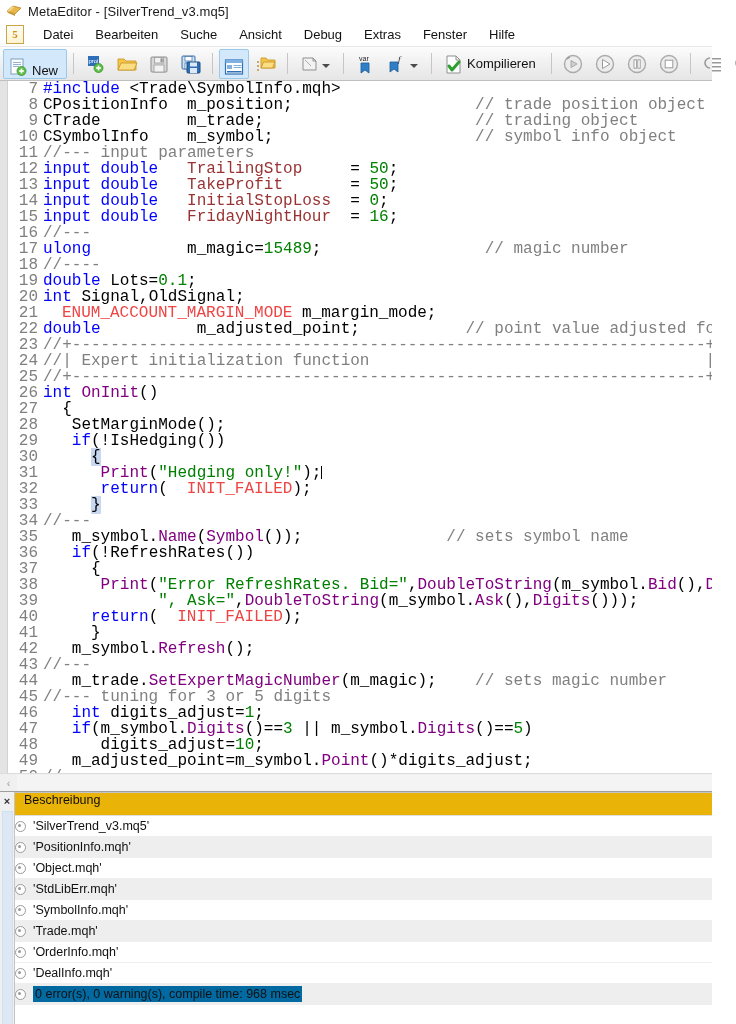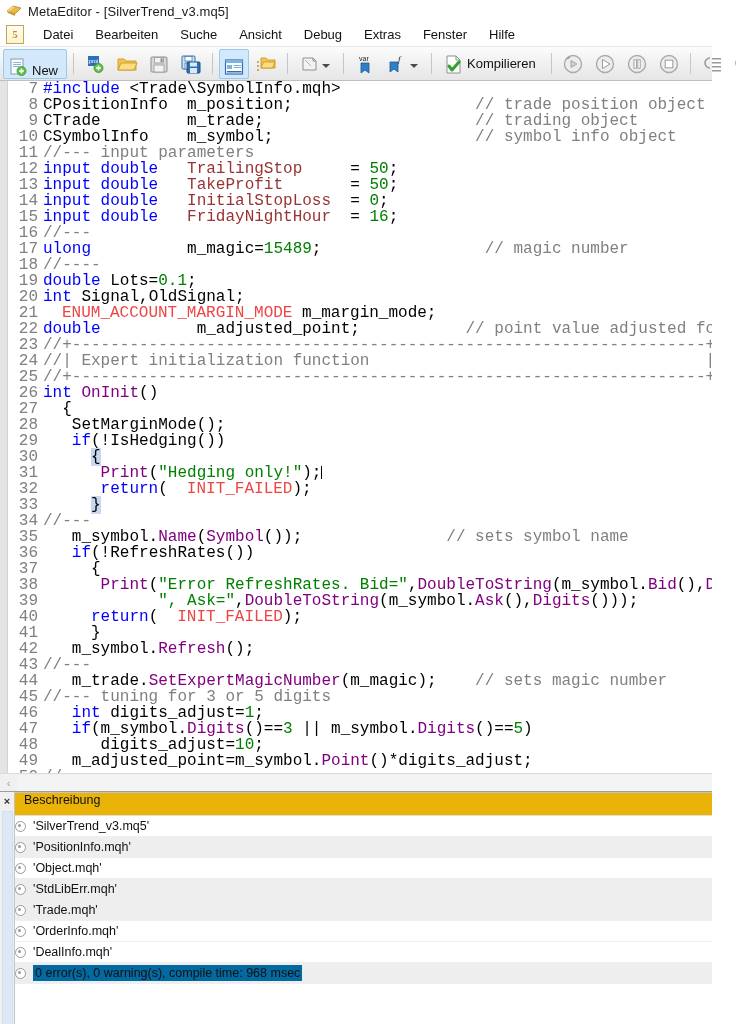--- a/index.html
+++ b/index.html
@@ -371,20 +371,24 @@
             <span class="log-text">'PositionInfo.mqh'</span>
           </div>
           <div class="log-row">
             <span class="log-dot"></span>
             <span class="log-text">'Object.mqh'</span>
           </div>
           <div class="log-row alt">
             <span class="log-dot"></span>
             <span class="log-text">'StdLibErr.mqh'</span>
           </div>
+          <div class="log-row">
+            <span class="log-dot"></span>
+            <span class="log-text">'SymbolInfo.mqh'</span>
+          </div>
           <div class="log-row alt">
             <span class="log-dot"></span>
             <span class="log-text">'Trade.mqh'</span>
           </div>
           <div class="log-row">
             <span class="log-dot"></span>
             <span class="log-text">'OrderInfo.mqh'</span>
           </div>
           <div class="log-row">
             <span class="log-dot"></span>

